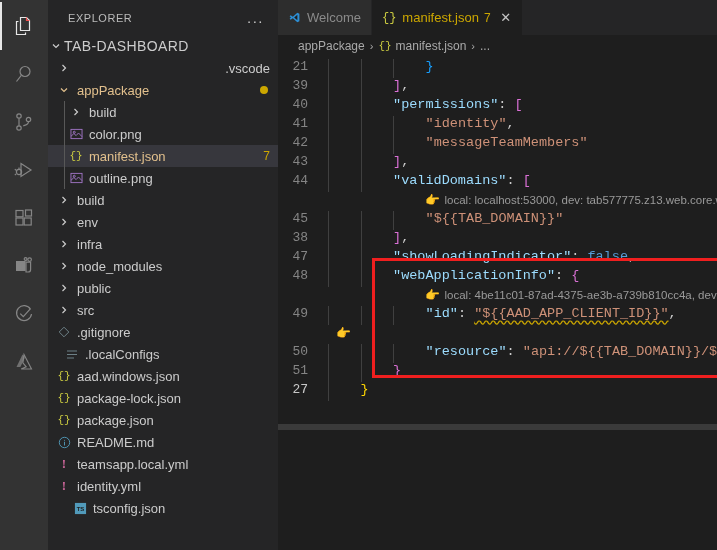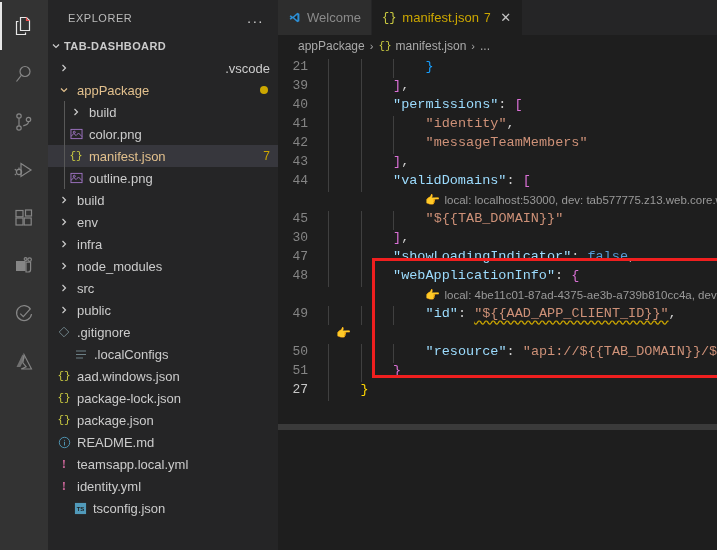--- a/index.html
+++ b/index.html
@@ -96,22 +96,22 @@
     font-size: 11px;
     font-family: "Liberation Mono", monospace;
   }
   .tree-row .flabel { flex: 1; overflow: hidden; text-overflow: ellipsis; }
   .tree-row .badge {
     color: #cca700;
     font-size: 12px;
     padding-left: 4px;
   }
   .root-row .flabel {
-    font-weight: bold;
-    font-size: 11px;
+    font-weight: normal;
+    font-size: 14px;
     letter-spacing: 0.4px;
   }
   .modified-dot {
     width: 8px; height: 8px;
     border-radius: 50%;
     background: #cca700;
     margin-left: auto;
     margin-right: 2px;
     flex: 0 0 8px;
   }
@@ -463,40 +463,40 @@
             <span style="width: 5px; flex: 0 0 5px;"></span>
             <span class="flabel">node_modules</span>
           </div>
           <div class="tree-row" style="padding-left: 8px;">
             <span class="twisty" style="color: rgb(204, 204, 204);">
               <svg width="10" height="10" viewBox="0 0 10 10" fill="none" stroke="currentColor" stroke-width="1.2">
                 <path d="M3.5 2L6.5 5 3.5 8"></path>
               </svg>
             </span>
             <span style="width: 5px; flex: 0 0 5px;"></span>
+            <span class="flabel">public</span>
+          </div>
+          <div class="tree-row" style="padding-left: 8px;">
+            <span class="twisty" style="color: rgb(204, 204, 204);">
+              <svg width="10" height="10" viewBox="0 0 10 10" fill="none" stroke="currentColor" stroke-width="1.2">
+                <path d="M3.5 2L6.5 5 3.5 8"></path>
+              </svg>
+            </span>
+            <span style="width: 5px; flex: 0 0 5px;"></span>
             <span class="flabel">src</span>
-          </div>
-          <div class="tree-row" style="padding-left: 8px;">
-            <span class="twisty" style="color: rgb(204, 204, 204);">
-              <svg width="10" height="10" viewBox="0 0 10 10" fill="none" stroke="currentColor" stroke-width="1.2">
-                <path d="M3.5 2L6.5 5 3.5 8"></path>
-              </svg>
-            </span>
-            <span style="width: 5px; flex: 0 0 5px;"></span>
-            <span class="flabel">public</span>
           </div>
           <div class="tree-row" style="padding-left: 8px;">
             <span class="ficon" style="color: rgb(109, 128, 134);">
               <svg width="12" height="12" viewBox="0 0 12 12" fill="none" stroke="currentColor" stroke-width="1">
                 <path d="M6 1.2l4.8 4.8L6 10.8 1.2 6z"></path>
               </svg>
             </span>
             <span class="flabel">.gitignore</span>
           </div>
-          <div class="tree-row" style="padding-left: 25px;">
+          <div class="tree-row" style="padding-left: 16px;">
             <span class="ficon" style="color: rgb(109, 128, 134);">
               <svg width="12" height="11" viewBox="0 0 12 11" fill="none" stroke="currentColor" stroke-width="1.1">
                 <path d="M1 2h10M1 5.5h10M1 9h7"></path>
               </svg>
             </span>
             <span class="flabel">.localConfigs</span>
           </div>
           <div class="tree-row" style="padding-left: 8px;">
             <span class="ficon" style="color: rgb(203, 203, 65);">
               <span style="font-family:'Liberation Mono',monospace;font-size:11px;">{}</span>
@@ -588,21 +588,21 @@
       <div class="code-lines" id="code-lines">
           <div class="row"><span class="gutter">21</span><span class="content"><span class="ig" style="left: 4px;"></span><span class="ig" style="left: 36.52px;"></span><span class="ig" style="left: 69.04px;"></span><span style="display: inline-block; width: 97.56px;"></span><span class="t-brace-b">}</span></span></div>
           <div class="row"><span class="gutter">39</span><span class="content"><span class="ig" style="left: 4px;"></span><span class="ig" style="left: 36.52px;"></span><span style="display: inline-block; width: 65.04px;"></span><span class="t-brace-p">]</span><span class="t-punct">,</span></span></div>
           <div class="row"><span class="gutter">40</span><span class="content"><span class="ig" style="left: 4px;"></span><span class="ig" style="left: 36.52px;"></span><span style="display: inline-block; width: 65.04px;"></span><span class="t-key">"permissions"</span><span class="t-punct">:</span><span class="t-punct"> </span><span class="t-brace-p">[</span></span></div>
           <div class="row"><span class="gutter">41</span><span class="content"><span class="ig" style="left: 4px;"></span><span class="ig" style="left: 36.52px;"></span><span class="ig" style="left: 69.04px;"></span><span style="display: inline-block; width: 97.56px;"></span><span class="t-str">"identity"</span><span class="t-punct">,</span></span></div>
           <div class="row"><span class="gutter">42</span><span class="content"><span class="ig" style="left: 4px;"></span><span class="ig" style="left: 36.52px;"></span><span class="ig" style="left: 69.04px;"></span><span style="display: inline-block; width: 97.56px;"></span><span class="t-str">"messageTeamMembers"</span></span></div>
           <div class="row"><span class="gutter">43</span><span class="content"><span class="ig" style="left: 4px;"></span><span class="ig" style="left: 36.52px;"></span><span style="display: inline-block; width: 65.04px;"></span><span class="t-brace-p">]</span><span class="t-punct">,</span></span></div>
           <div class="row"><span class="gutter">44</span><span class="content"><span class="ig" style="left: 4px;"></span><span class="ig" style="left: 36.52px;"></span><span style="display: inline-block; width: 65.04px;"></span><span class="t-key">"validDomains"</span><span class="t-punct">:</span><span class="t-punct"> </span><span class="t-brace-p">[</span></span></div>
           <div class="hintrow"><span class="gutter"></span><span class="content" style="display: flex; align-items: center; overflow: hidden;"><span style="display: inline-block; width: 97.56px; flex: 0 0 97.56px;"></span><span class="hint-emoji">👉</span><span class="hint-text">local: localhost:53000, dev: tab577775.z13.web.core.win</span></span></div>
           <div class="row"><span class="gutter">45</span><span class="content"><span class="ig" style="left: 4px;"></span><span class="ig" style="left: 36.52px;"></span><span class="ig" style="left: 69.04px;"></span><span style="display: inline-block; width: 97.56px;"></span><span class="t-str">"${{TAB_DOMAIN}}"</span></span></div>
-          <div class="row"><span class="gutter">30</span><span class="content"><span class="ig" style="left: 4px;"></span><span class="ig" style="left: 36.52px;"></span><span style="display: inline-block; width: 65.04px;"></span><span class="t-brace-p">]</span><span class="t-punct">,</span></span></div>
+          <div class="row"><span class="gutter">38</span><span class="content"><span class="ig" style="left: 4px;"></span><span class="ig" style="left: 36.52px;"></span><span style="display: inline-block; width: 65.04px;"></span><span class="t-brace-p">]</span><span class="t-punct">,</span></span></div>
           <div class="row"><span class="gutter">47</span><span class="content"><span class="ig" style="left: 4px;"></span><span class="ig" style="left: 36.52px;"></span><span style="display: inline-block; width: 65.04px;"></span><span class="t-key">"showLoadingIndicator"</span><span class="t-punct">:</span><span class="t-punct"> </span><span class="t-bool">false</span><span class="t-punct">,</span></span></div>
           <div class="row"><span class="gutter">48</span><span class="content"><span class="ig" style="left: 4px;"></span><span class="ig" style="left: 36.52px;"></span><span style="display: inline-block; width: 65.04px;"></span><span class="t-key">"webApplicationInfo"</span><span class="t-punct">:</span><span class="t-punct"> </span><span class="t-brace-p">{</span></span></div>
           <div class="hintrow"><span class="gutter"></span><span class="content" style="display: flex; align-items: center; overflow: hidden;"><span style="display: inline-block; width: 97.56px; flex: 0 0 97.56px;"></span><span class="hint-emoji">👉</span><span class="hint-text">local: 4be11c01-87ad-4375-ae3b-a739b810cc4a, dev: </span></span></div>
           <div class="row"><span class="gutter">49</span><span class="content"><span class="ig" style="left: 4px;"></span><span class="ig" style="left: 36.52px;"></span><span class="ig" style="left: 69.04px;"></span><span style="display: inline-block; width: 97.56px;"></span><span class="t-key">"id"</span><span class="t-punct">:</span><span class="t-punct"> </span><span class="t-str squiggly">"${{AAD_APP_CLIENT_ID}}"</span><span class="t-punct">,</span></span></div>
           <div class="hintrow"><span class="gutter"></span><span class="content" style="display: flex; align-items: center; overflow: hidden;"><span style="display: inline-block; width: 8.13px; flex: 0 0 8.13px;"></span><span class="hint-emoji">👉</span></span></div>
           <div class="row"><span class="gutter">50</span><span class="content"><span class="ig" style="left: 4px;"></span><span class="ig" style="left: 36.52px;"></span><span class="ig" style="left: 69.04px;"></span><span style="display: inline-block; width: 97.56px;"></span><span class="t-key">"resource"</span><span class="t-punct">:</span><span class="t-punct"> </span><span class="t-str">"api://${{TAB_DOMAIN}}/${{AA</span></span></div>
           <div class="row"><span class="gutter">51</span><span class="content"><span class="ig" style="left: 4px;"></span><span class="ig" style="left: 36.52px;"></span><span style="display: inline-block; width: 65.04px;"></span><span class="t-brace-p">}</span></span></div>
           <div class="row"><span class="gutter cur">27</span><span class="content"><span class="ig" style="left: 4px;"></span><span style="display: inline-block; width: 32.52px;"></span><span class="t-brace-y">}</span></span></div>
         </div>
       <div class="hscroll" style="left:0; right:0; top:367px;"></div>

